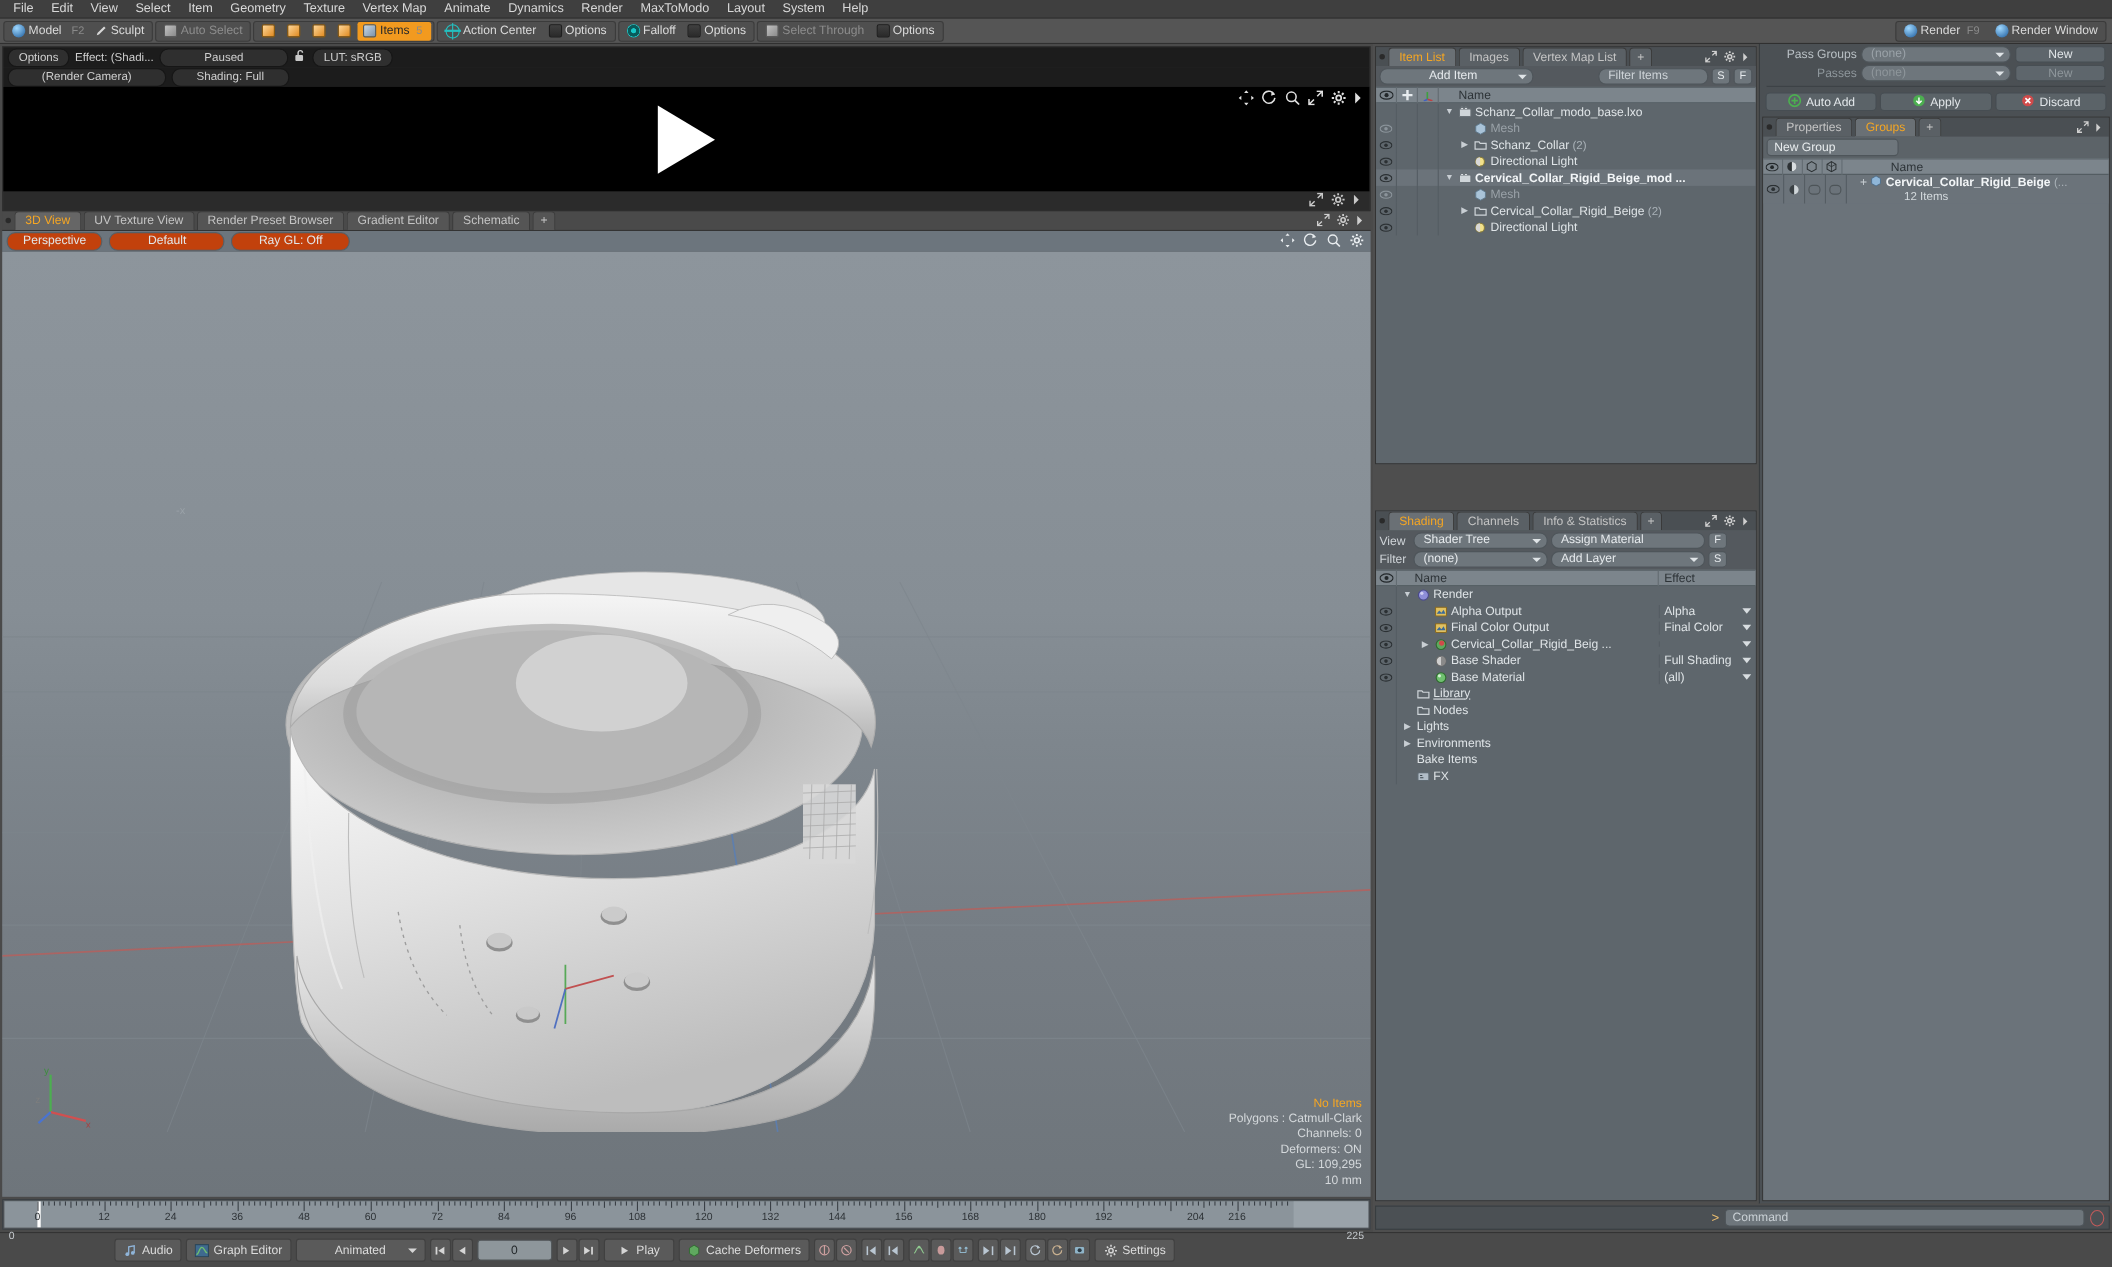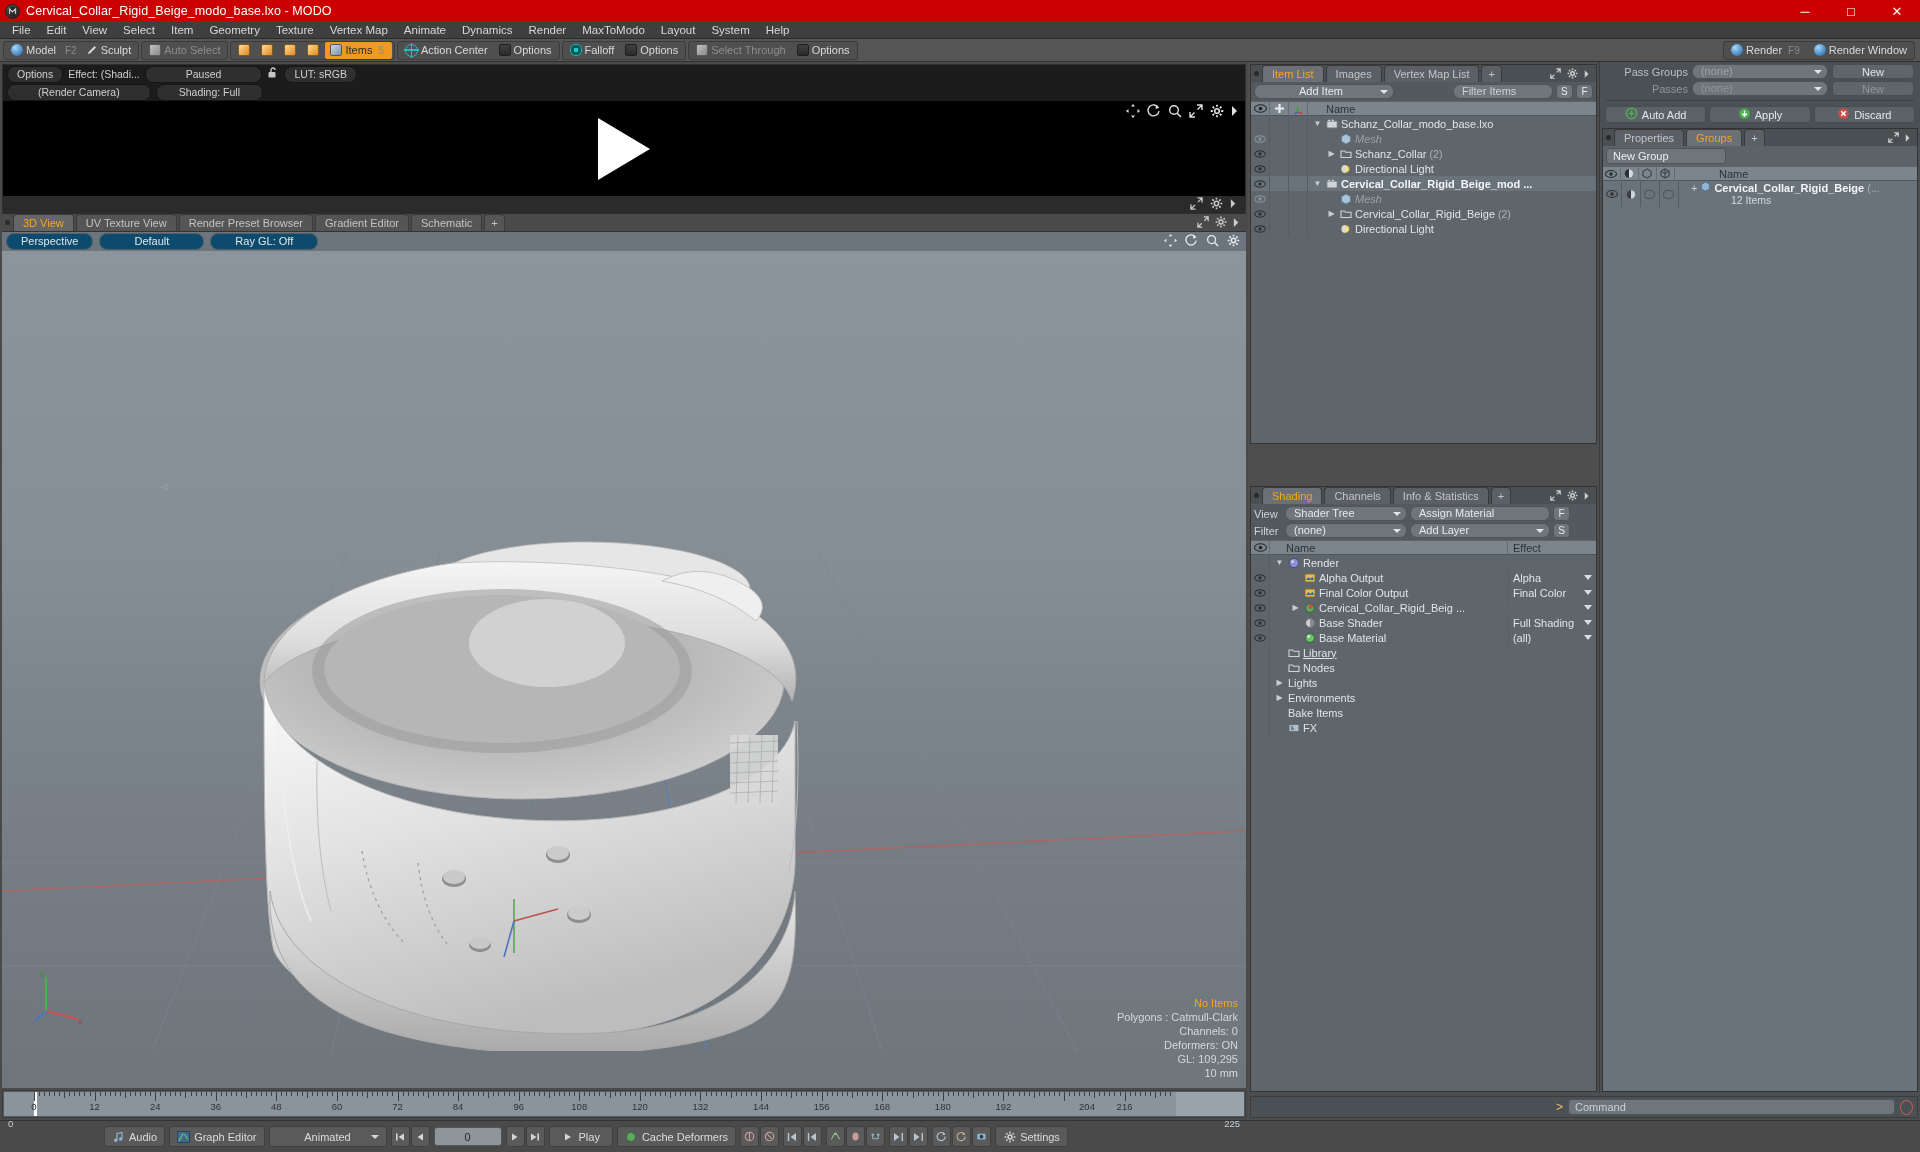--- a/index.html
+++ b/index.html
@@ -96,21 +96,21 @@
   .tabdot i { width:5px;height:5px;border-radius:50%;background:#2a2a2a;display:block;}
   .tab {
     padding:1px 9px;font-size:11px;color:#c4c4c4;background:#555;
     border:1px solid #3a3a3a;border-bottom:none;border-radius:4px 4px 0 0;margin-right:2px;line-height:14px;
   }
   .tab.sel { color:#f5a623; background:#666; }
   .tab.plus { padding:1px 6px; }
   .tabrow-right { margin-left:auto; display:flex; gap:6px; align-items:center; padding-right:6px;}
   .view3d-tools { height:19px;background:#6c757d;display:flex;align-items:center;gap:6px;padding:1px 4px;position:relative;}
   .vpill {
-    background:#0c4a6e;border:1px solid #566067;border-radius:8px;padding:0 14px;
+    background:#c2410c;border:1px solid #566067;border-radius:8px;padding:0 14px;
     font-size:11px;color:#e2e6e9;line-height:15px;
   }
   .v3d-icons{position:absolute;right:6px;top:2px;display:flex;gap:8px;align-items:center;}
 
   .viewport {
     flex:1; position:relative; overflow:hidden; min-height:0;
     background:
       linear-gradient(to bottom, #8d959c 0%, #868e95 38%, #7e868d 52%, #767d84 72%, #6e757b 100%);
   }
   .grid-h, .grid-v { position:absolute; pointer-events:none; }
@@ -154,21 +154,21 @@
     border-bottom:1px solid #4e575d;font-size:11px;color:#2d3337;flex:0 0 15px;
   }
   .tree-head .cell { border-right:1px solid #636c72; height:15px; display:flex;align-items:center;justify-content:center;}
   .tree-rows { flex:1; overflow:hidden; background:#5e666c; }
   .trow { height:15px; display:flex; align-items:center; font-size:11px; color:#dfe4e7; }
   .trow.sel { background:#6b737a; }
   .eye { width:19px;height:15px;display:flex;align-items:center;justify-content:center;border-right:1px solid #555d63;}
   .colcell{width:19px;height:15px;border-right:1px solid #555d63;}
   .tname { flex:1; display:flex; align-items:center; gap:3px; padding-left:3px; overflow:hidden; white-space:nowrap;}
   .tname.b { font-weight:bold; color:#f2f5f7; }
-  .dimtxt { color:#9aa2a8;font-style:italic; }
+  .dimtxt { color:#9aa2a8; }
   .countx { color:#aab2b8; font-size:10.5px; }
   .effcol { width:88px; border-left:1px solid #555d63; display:flex;align-items:center;justify-content:space-between;padding:0 4px;font-size:11px;}
   .effcol .car { border-left:4px solid transparent;border-right:4px solid transparent;border-top:5px solid #d8dde0;}
   .twist { width:11px;text-align:center;color:#c8ced3;font-size:8px;}
 
   
   .farright { width:322px; display:flex; flex-direction:column; background:#4b5054; border-left:1px solid #373b3e;}
   .passrow { display:flex; align-items:center; gap:4px; padding:2px 6px; }
   .passrow .plabel { width:82px; text-align:right; font-size:11px; color:#b9c0c5; }
   .passrow .plabel.dim { color:#8e969b; }
@@ -194,34 +194,20 @@
   .bico { width:13px;height:13px;display:flex;align-items:center;justify-content:center; }
   .iconbtn{width:19px;height:21px;background:#5a5a5a;border:1px solid #404040;border-radius:3px;display:flex;align-items:center;justify-content:center;font-size:10px;color:#d5d5d5;}
   .framefld{width:68px;height:19px;background:#8e969b;border:1px solid #515659;border-radius:3px;display:flex;align-items:center;justify-content:center;font-size:11px;color:#23282b;}
   .bgrp{display:flex;gap:1px;align-items:center;}
 </style>
 </head>
 <body>
 
 <div class="app">
 
-  <div class="titlebar">
-    <div class="tb-icon">
-      <svg width="11" height="11" viewBox="0 0 11 11">
-          <circle cx="5.5" cy="5.5" r="5" fill="#2a2a2a"></circle>
-          <path d="M2.5 8V3l3 3 3-3v5" stroke="#c8c8c8" stroke-width="1.2" fill="none"></path>
-        </svg>
-    </div>
-    <div class="tb-title">Cervical_Collar_Rigid_Beige_modo_base.lxo - MODO</div>
-    <div class="win-btns">
-      <div class="win-btn">─</div>
-      <div class="win-btn">□</div>
-      <div class="win-btn close">✕</div>
-    </div>
-  </div>
 
   <div class="menubar">
     <div class="menu-item">File</div>
     <div class="menu-item">Edit</div>
     <div class="menu-item">View</div>
     <div class="menu-item">Select</div>
     <div class="menu-item">Item</div>
     <div class="menu-item">Geometry</div>
     <div class="menu-item">Texture</div>
     <div class="menu-item">Vertex Map</div>

